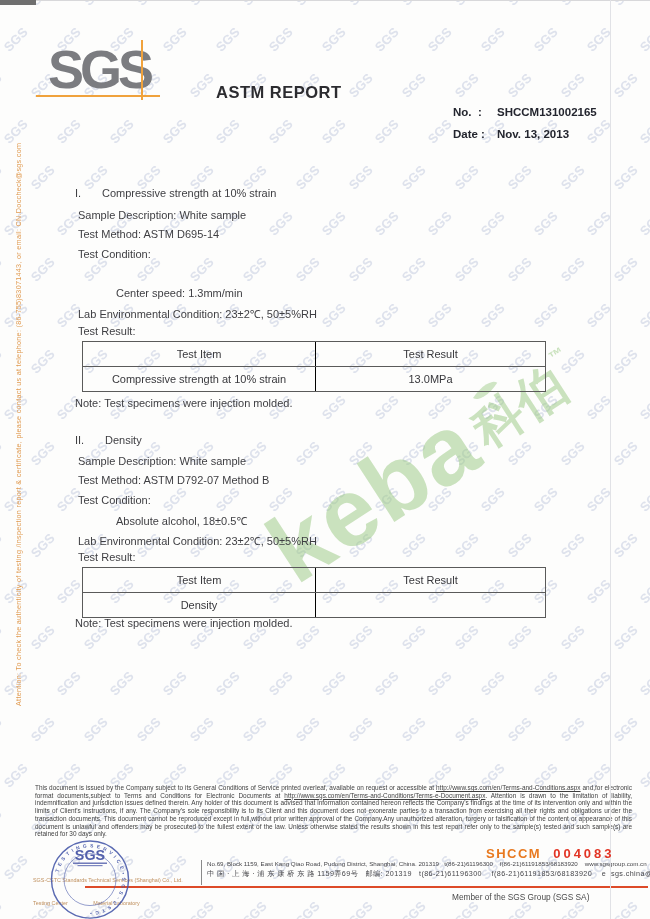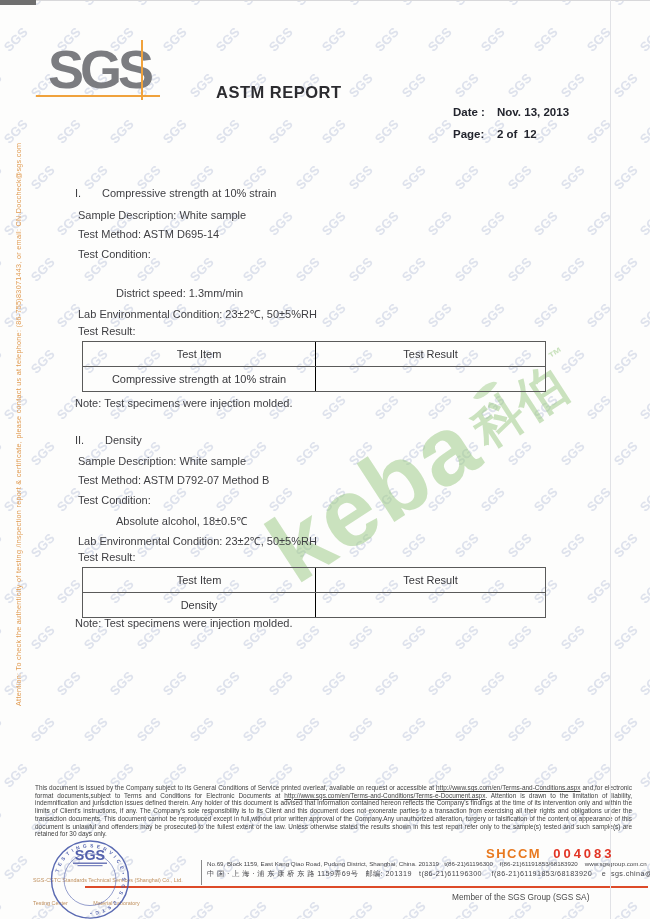--- a/index.html
+++ b/index.html
@@ -353,47 +353,48 @@
   <div class="fold-line"></div>
 
   <div class="logo">
     <span class="logo-text">SGS</span>
     <div class="logo-vline"></div>
     <div class="logo-hline"></div>
   </div>
   <div class="title">ASTM REPORT</div>
   <div class="meta">
     <div class="meta-row">
+      <span class="meta-label">No.  :</span>
+      <span class="meta-value">SHCCM131002165</span>
+    </div>
+    <div class="meta-row">
       <span class="meta-label">Date :</span>
       <span class="meta-value">Nov. 13, 2013</span>
-    </div>
-    <div class="meta-row">
-      <span class="meta-label">Page:</span>
-      <span class="meta-value">2 of  12</span>
     </div>
   </div>
 
   <div class="side-note">Attention: To check the authenticity of testing /inspection report &amp; certificate, please contact us at telephone: (86-755)83071443, or email: CN.Doccheck@sgs.com</div>
 
   <div class="ln" style="left:75px;top:187px;">I.</div>
   <div class="ln" style="left:102px;top:187px;">Compressive strength at 10% strain</div>
   <div class="ln" style="left:78px;top:209px;">Sample Description: White sample</div>
   <div class="ln" style="left:78px;top:228px;">Test Method: ASTM D695-14</div>
   <div class="ln" style="left:78px;top:248px;">Test Condition:</div>
-  <div class="ln" style="left:116px;top:287px;">District speed: 1.3mm/min</div>
+  <div class="ln" style="left:116px;top:287px;">Center speed: 1.3mm/min</div>
   <div class="ln" style="left:78px;top:306px;">Lab Environmental Condition: 23±2℃, 50±5%RH</div>
   <div class="ln" style="left:78px;top:325px;">Test Result:</div>
 
   <div class="rtable" style="left:82px;top:341px;">
     <div class="trow">
       <div class="tcell c1">Test Item</div>
       <div class="tcell c2">Test Result</div>
     </div>
     <div class="trow">
       <div class="tcell c1">Compressive strength at 10% strain</div>
+      <div class="tcell c2">13.0MPa</div>
     </div>
   </div>
   <div class="ln" style="left:75px;top:397px;">Note: Test specimens were injection molded.</div>
 
   <div class="ln" style="left:75px;top:434px;">II.</div>
   <div class="ln" style="left:105px;top:434px;">Density</div>
   <div class="ln" style="left:78px;top:455px;">Sample Description: White sample</div>
   <div class="ln" style="left:78px;top:474px;">Test Method: ASTM D792-07 Method B</div>
   <div class="ln" style="left:78px;top:494px;">Test Condition:</div>
   <div class="ln" style="left:116px;top:513px;">Absolute alcohol, 18±0.5℃</div>

